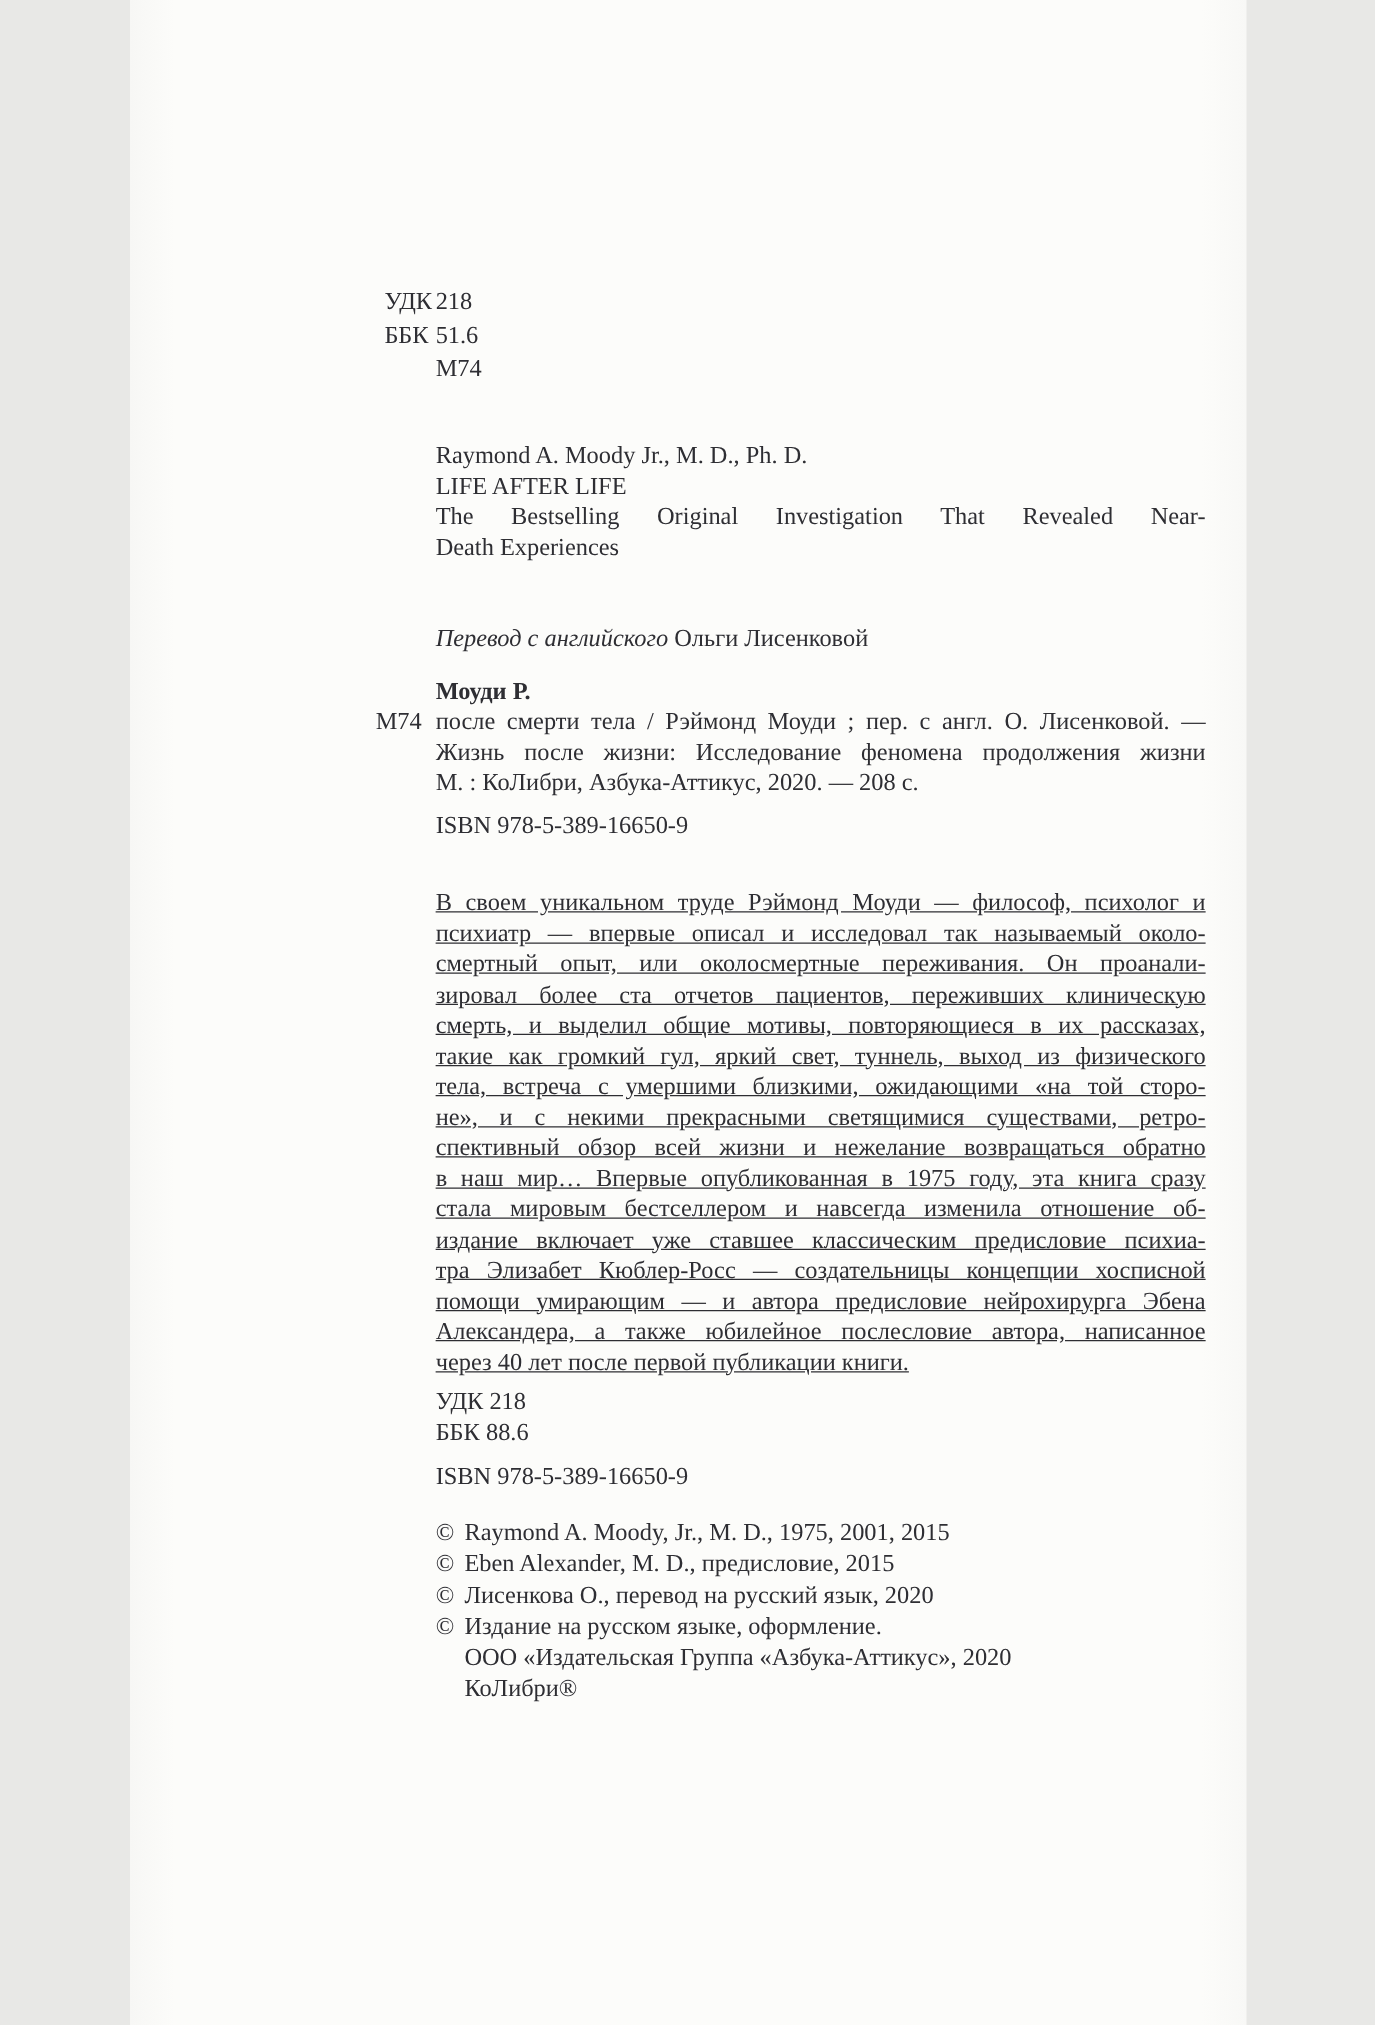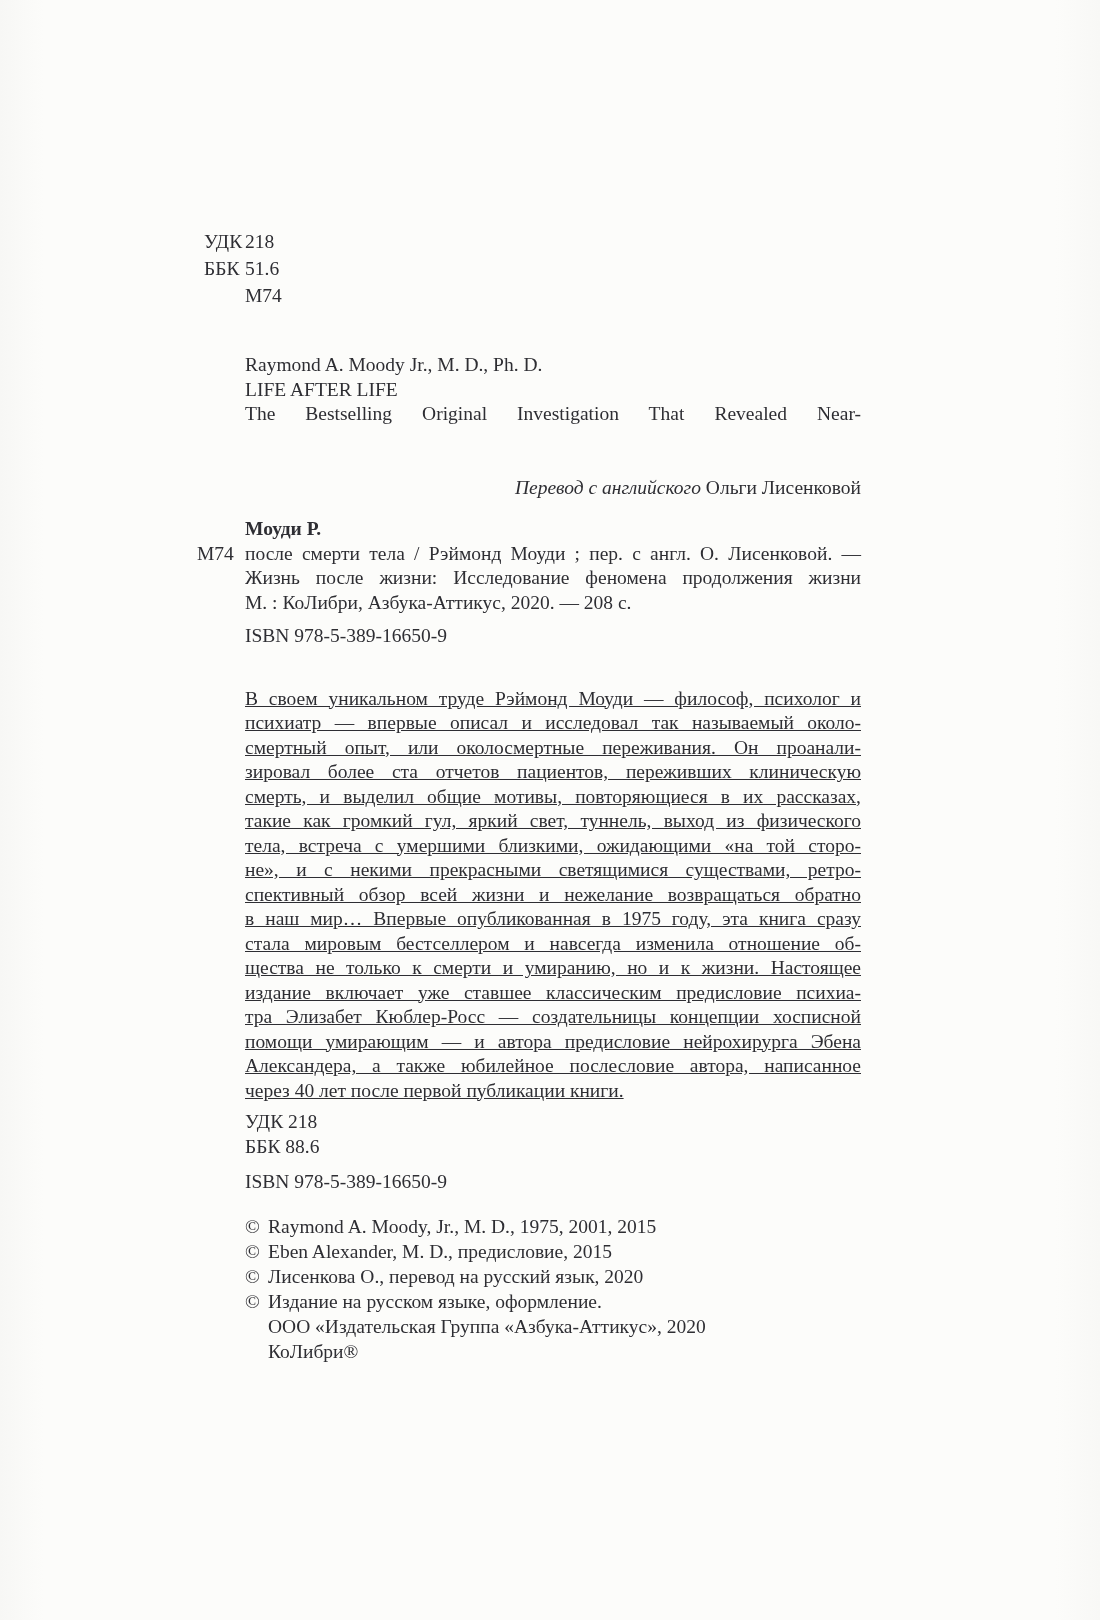--- a/index.html
+++ b/index.html
@@ -2,21 +2,21 @@
 <html><head>
 <meta charset="utf-8">
 <style>
   html, body {
     margin: 0;
     padding: 0;
     background: #e8e8e6;
   }
   .page {
     position: relative;
-    width: 1100px;
+    width: 893px;
     height: 1620px;
     margin: 0 auto;
     background: #fbfbf9;
     background-image: linear-gradient(90deg, #f7f7f5 0%, #fcfcfa 4%, #fcfcfa 96%, #f8f8f6 100%);
     color: #2e2e33;
     font-family: "Liberation Serif", "DejaVu Serif", serif;
     font-size: 19.5px;
     line-height: 24.5px;
     overflow: hidden;
   }
@@ -26,21 +26,21 @@
     top: 228px;
     width: 616px;
   }
   .row { display: flex; }
   .hang-label {
     flex: 0 0 41px;
     margin-left: -41px;
   }
   .class-block { line-height: 27px; }
   .block-original { margin-top: 44px; }
-  .block-translation { margin-top: 49px; text-align: right; }
+  .block-translation { margin-top: 49px; }
   .block-catalog { margin-top: 17px; }
   .catalog-body { position: relative; }
   .catalog-code {
     position: absolute;
     left: -48px;
     top: 0;
   }
   .catalog-isbn { margin-top: 9px; }
   .block-annotation { margin-top: 38px; text-decoration: underline; }
   .block-class-right {
@@ -78,20 +78,21 @@
       <div class="row">
         <span class="hang-label"></span>
         <span>М74</span>
       </div>
     </div>
 
     <div class="block-original">
       <div>Raymond A. Moody Jr., M. D., Ph. D.</div>
       <div>LIFE AFTER LIFE</div>
       <div class="just">The Bestselling Original Investigation That Revealed Near-</div>
+      <div>Death Experiences</div>
     </div>
 
     <div class="block-translation">
       <span class="italic">Перевод с английского</span><span class="sp"> </span><span>Ольги Лисенковой</span>
     </div>
 
     <div class="block-catalog">
       <div class="bold">Моуди Р.</div>
       <div class="catalog-body">
         <span class="catalog-code">М74</span>
@@ -107,21 +108,20 @@
       <div class="just">психиатр — впервые описал и исследовал так называемый около-</div>
       <div class="just">смертный опыт, или околосмертные переживания. Он проанали-</div>
       <div class="just">зировал более ста отчетов пациентов, переживших клиническую</div>
       <div class="just">смерть, и выделил общие мотивы, повторяющиеся в их рассказах,</div>
       <div class="just">такие как громкий гул, яркий свет, туннель, выход из физического</div>
       <div class="just">тела, встреча с умершими близкими, ожидающими «на той сторо-</div>
       <div class="just">не», и с некими прекрасными светящимися существами, ретро-</div>
       <div class="just">спективный обзор всей жизни и нежелание возвращаться обратно</div>
       <div class="just">в наш мир… Впервые опубликованная в 1975 году, эта книга сразу</div>
       <div class="just">стала мировым бестселлером и навсегда изменила отношение об-</div>
-      <div class="just">щества не только к смерти и умиранию, но и к жизни. Настоящее</div>
       <div class="just">издание включает уже ставшее классическим предисловие психиа-</div>
       <div class="just">тра Элизабет Кюблер-Росс — создательницы концепции хосписной</div>
       <div class="just">помощи умирающим — и автора предисловие нейрохирурга Эбена</div>
       <div class="just">Александера, а также юбилейное послесловие автора, написанное</div>
       <div>через 40 лет после первой публикации книги.</div>
     </div>
 
     <div class="block-class-right">
       <div>УДК 218</div>
       <div>ББК 88.6</div>

